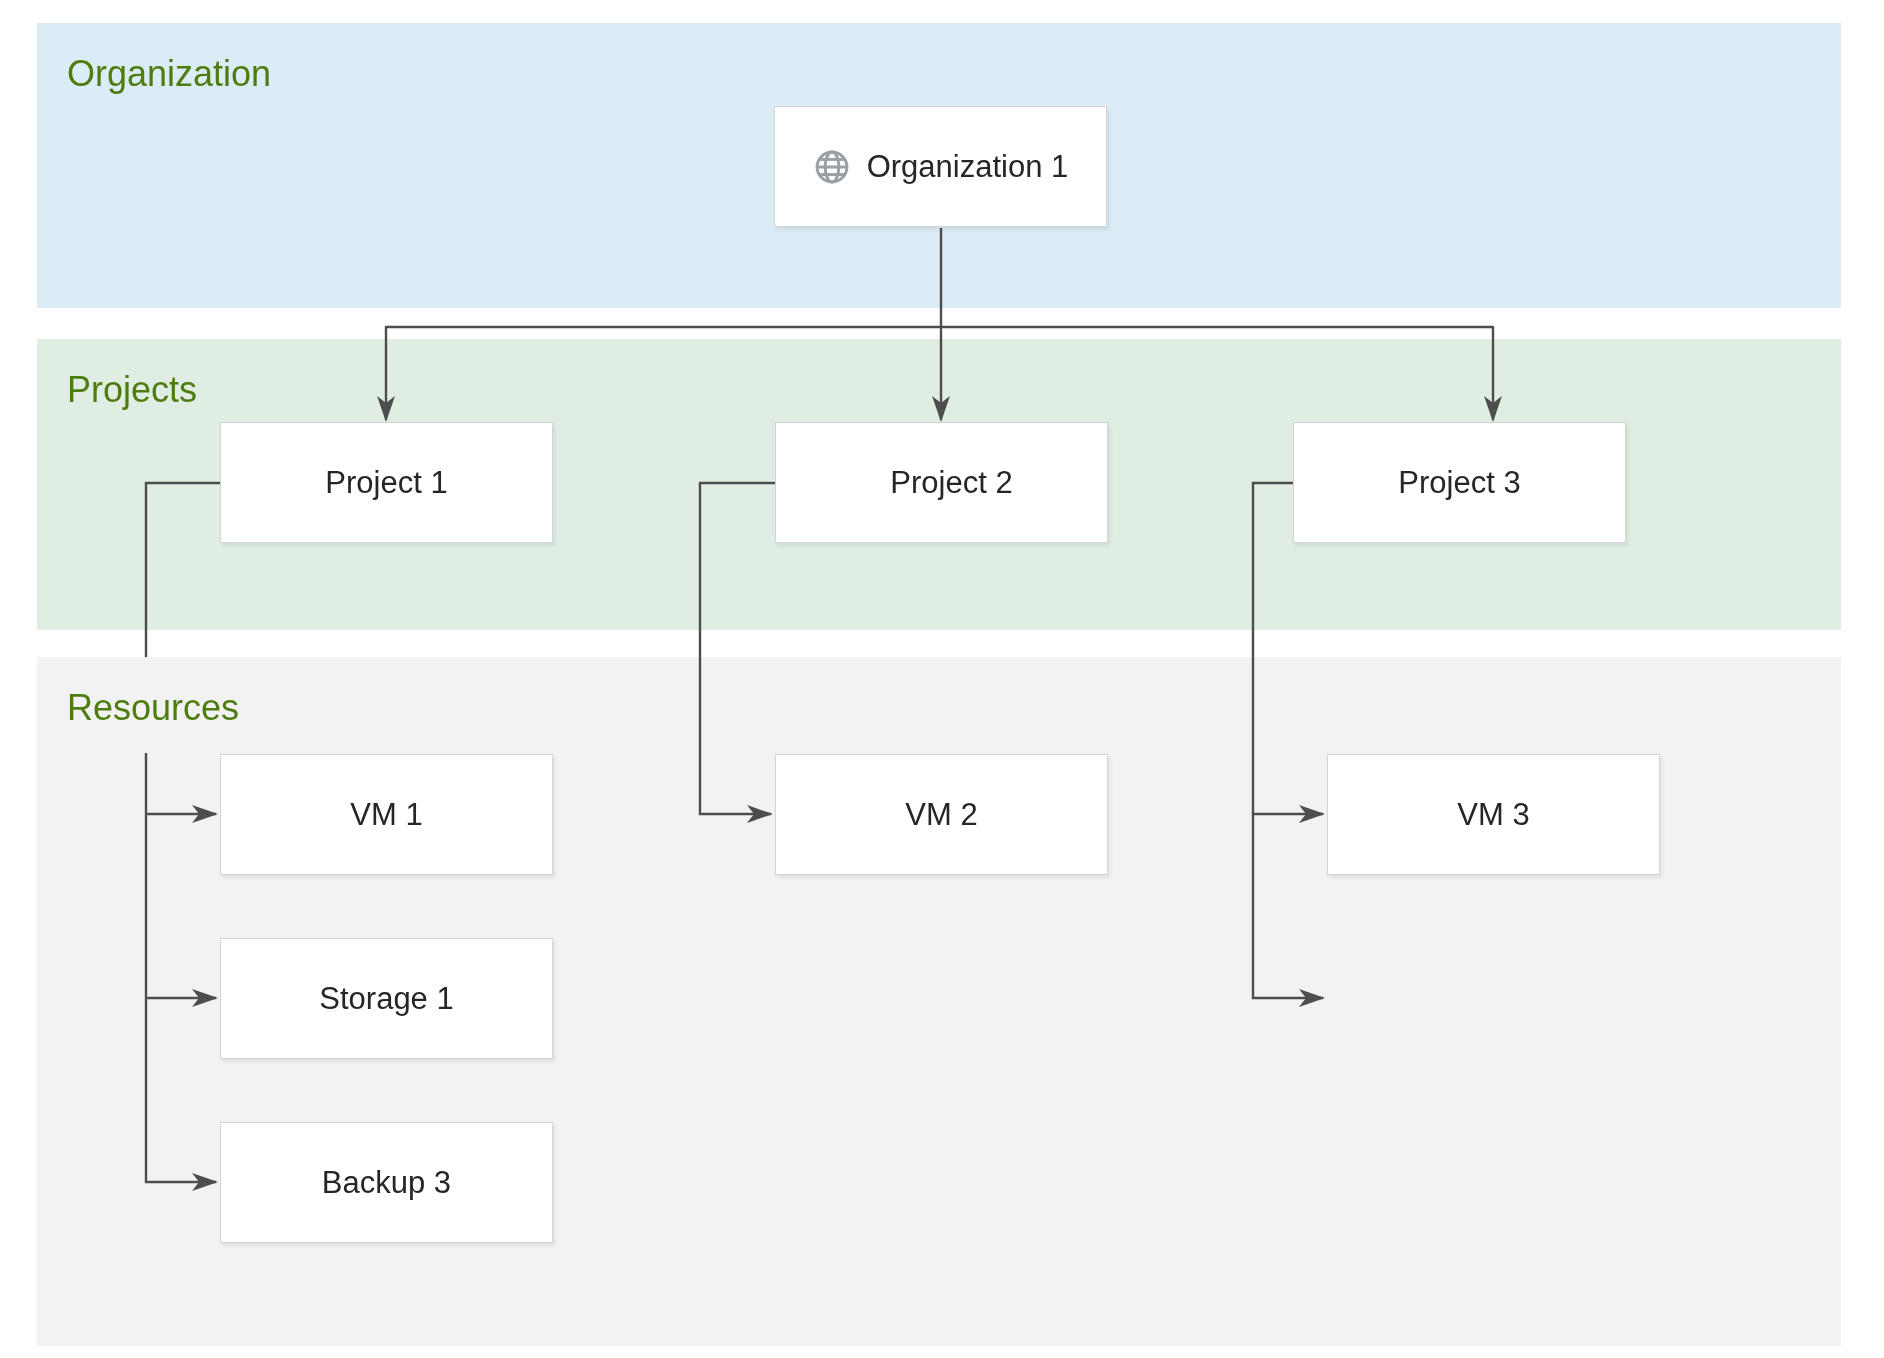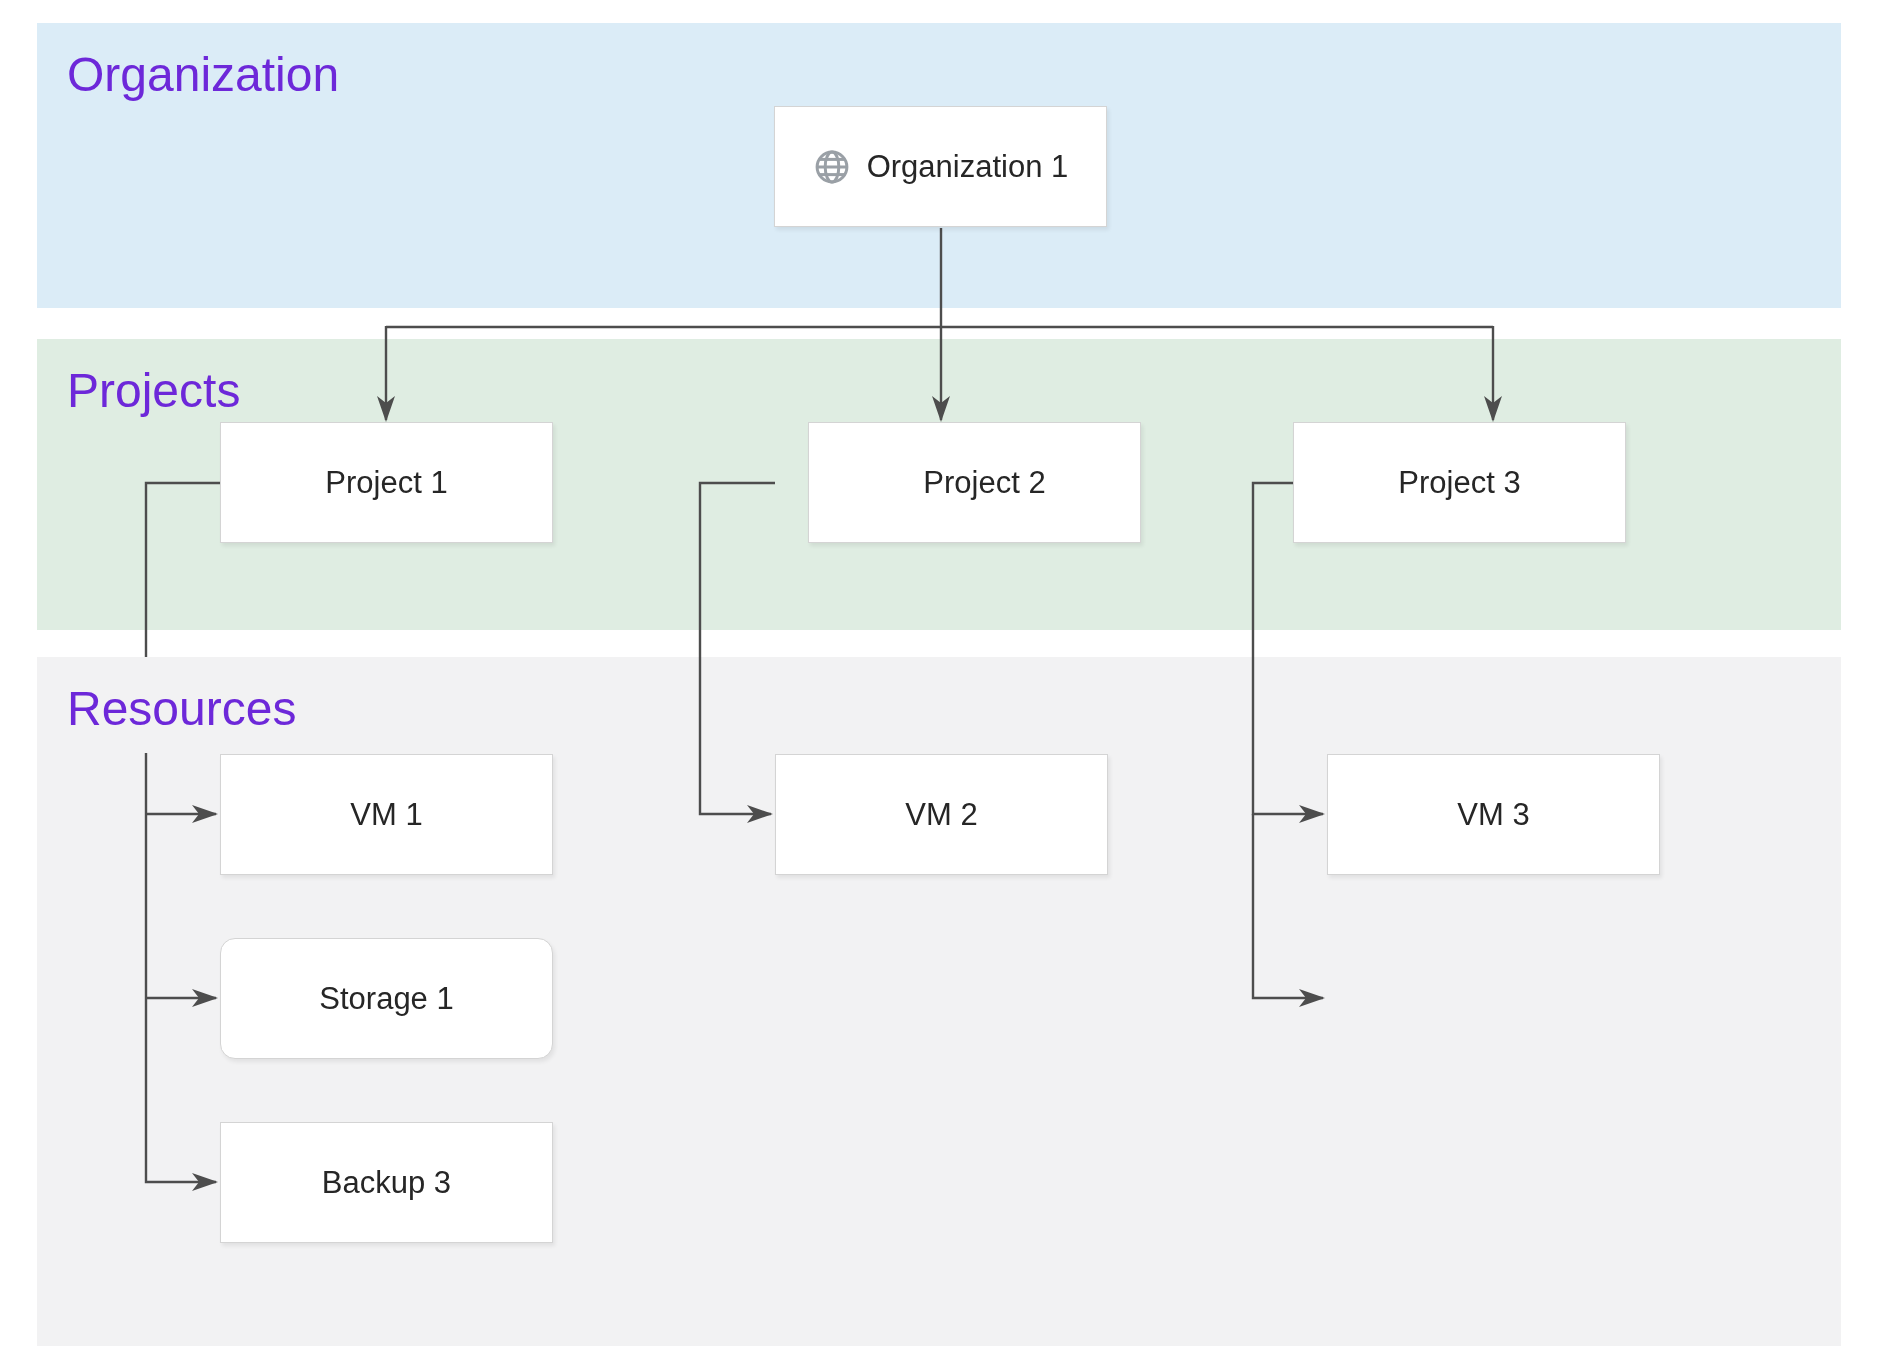--- a/index.html
+++ b/index.html
@@ -16,24 +16,24 @@
     position: absolute;
     left: 37px;
     width: 1804px;
   }
   .lane-organization { top: 23px;  height: 285px; background: #dbecf7; }
   .lane-projects     { top: 339px; height: 291px; background: #dfede2; }
   .lane-resources    { top: 657px; height: 689px; background: #f2f2f3; }
   .lane-label {
     position: absolute;
     left: 30px;
-    top: 24px;
-    font-size: 48px;
+    top: 30px;
+    font-size: 36px;
     line-height: 1.15;
-    color: #6d28d9;
+    color: #4d7c0f;
     white-space: nowrap;
   }
   
   .connectors {
     position: absolute;
     left: 0; top: 0;
     width: 1884px;
     height: 1358px;
     pointer-events: none;
   }
@@ -105,31 +105,31 @@
         <line x1="3.9" y1="7.2" x2="20.1" y2="7.2"></line>
         <line x1="3.9" y1="16.8" x2="20.1" y2="16.8"></line>
       </svg>
     </span>
     <span class="node-label">Organization 1</span>
   </div>
 
   <div class="node" style="left:220px; top:422px;">
     <span class="node-label">Project 1</span>
   </div>
-  <div class="node" style="left:808px; top:422px;padding-left:20px;">
+  <div class="node" style="left:775px; top:422px;padding-left:20px;">
     <span class="node-label">Project 2</span>
   </div>
   <div class="node" style="left:1293px; top:422px;">
     <span class="node-label">Project 3</span>
   </div>
 
   <div class="node" style="left:220px; top:754px;">
     <span class="node-label">VM 1</span>
   </div>
-  <div class="node" style="left:220px; top:938px;border-radius:15px;">
+  <div class="node" style="left:220px; top:938px;">
     <span class="node-label">Storage 1</span>
   </div>
   <div class="node" style="left:220px; top:1122px;">
     <span class="node-label">Backup 3</span>
   </div>
 
   <div class="node" style="left:775px; top:754px;">
     <span class="node-label">VM 2</span>
   </div>
 

